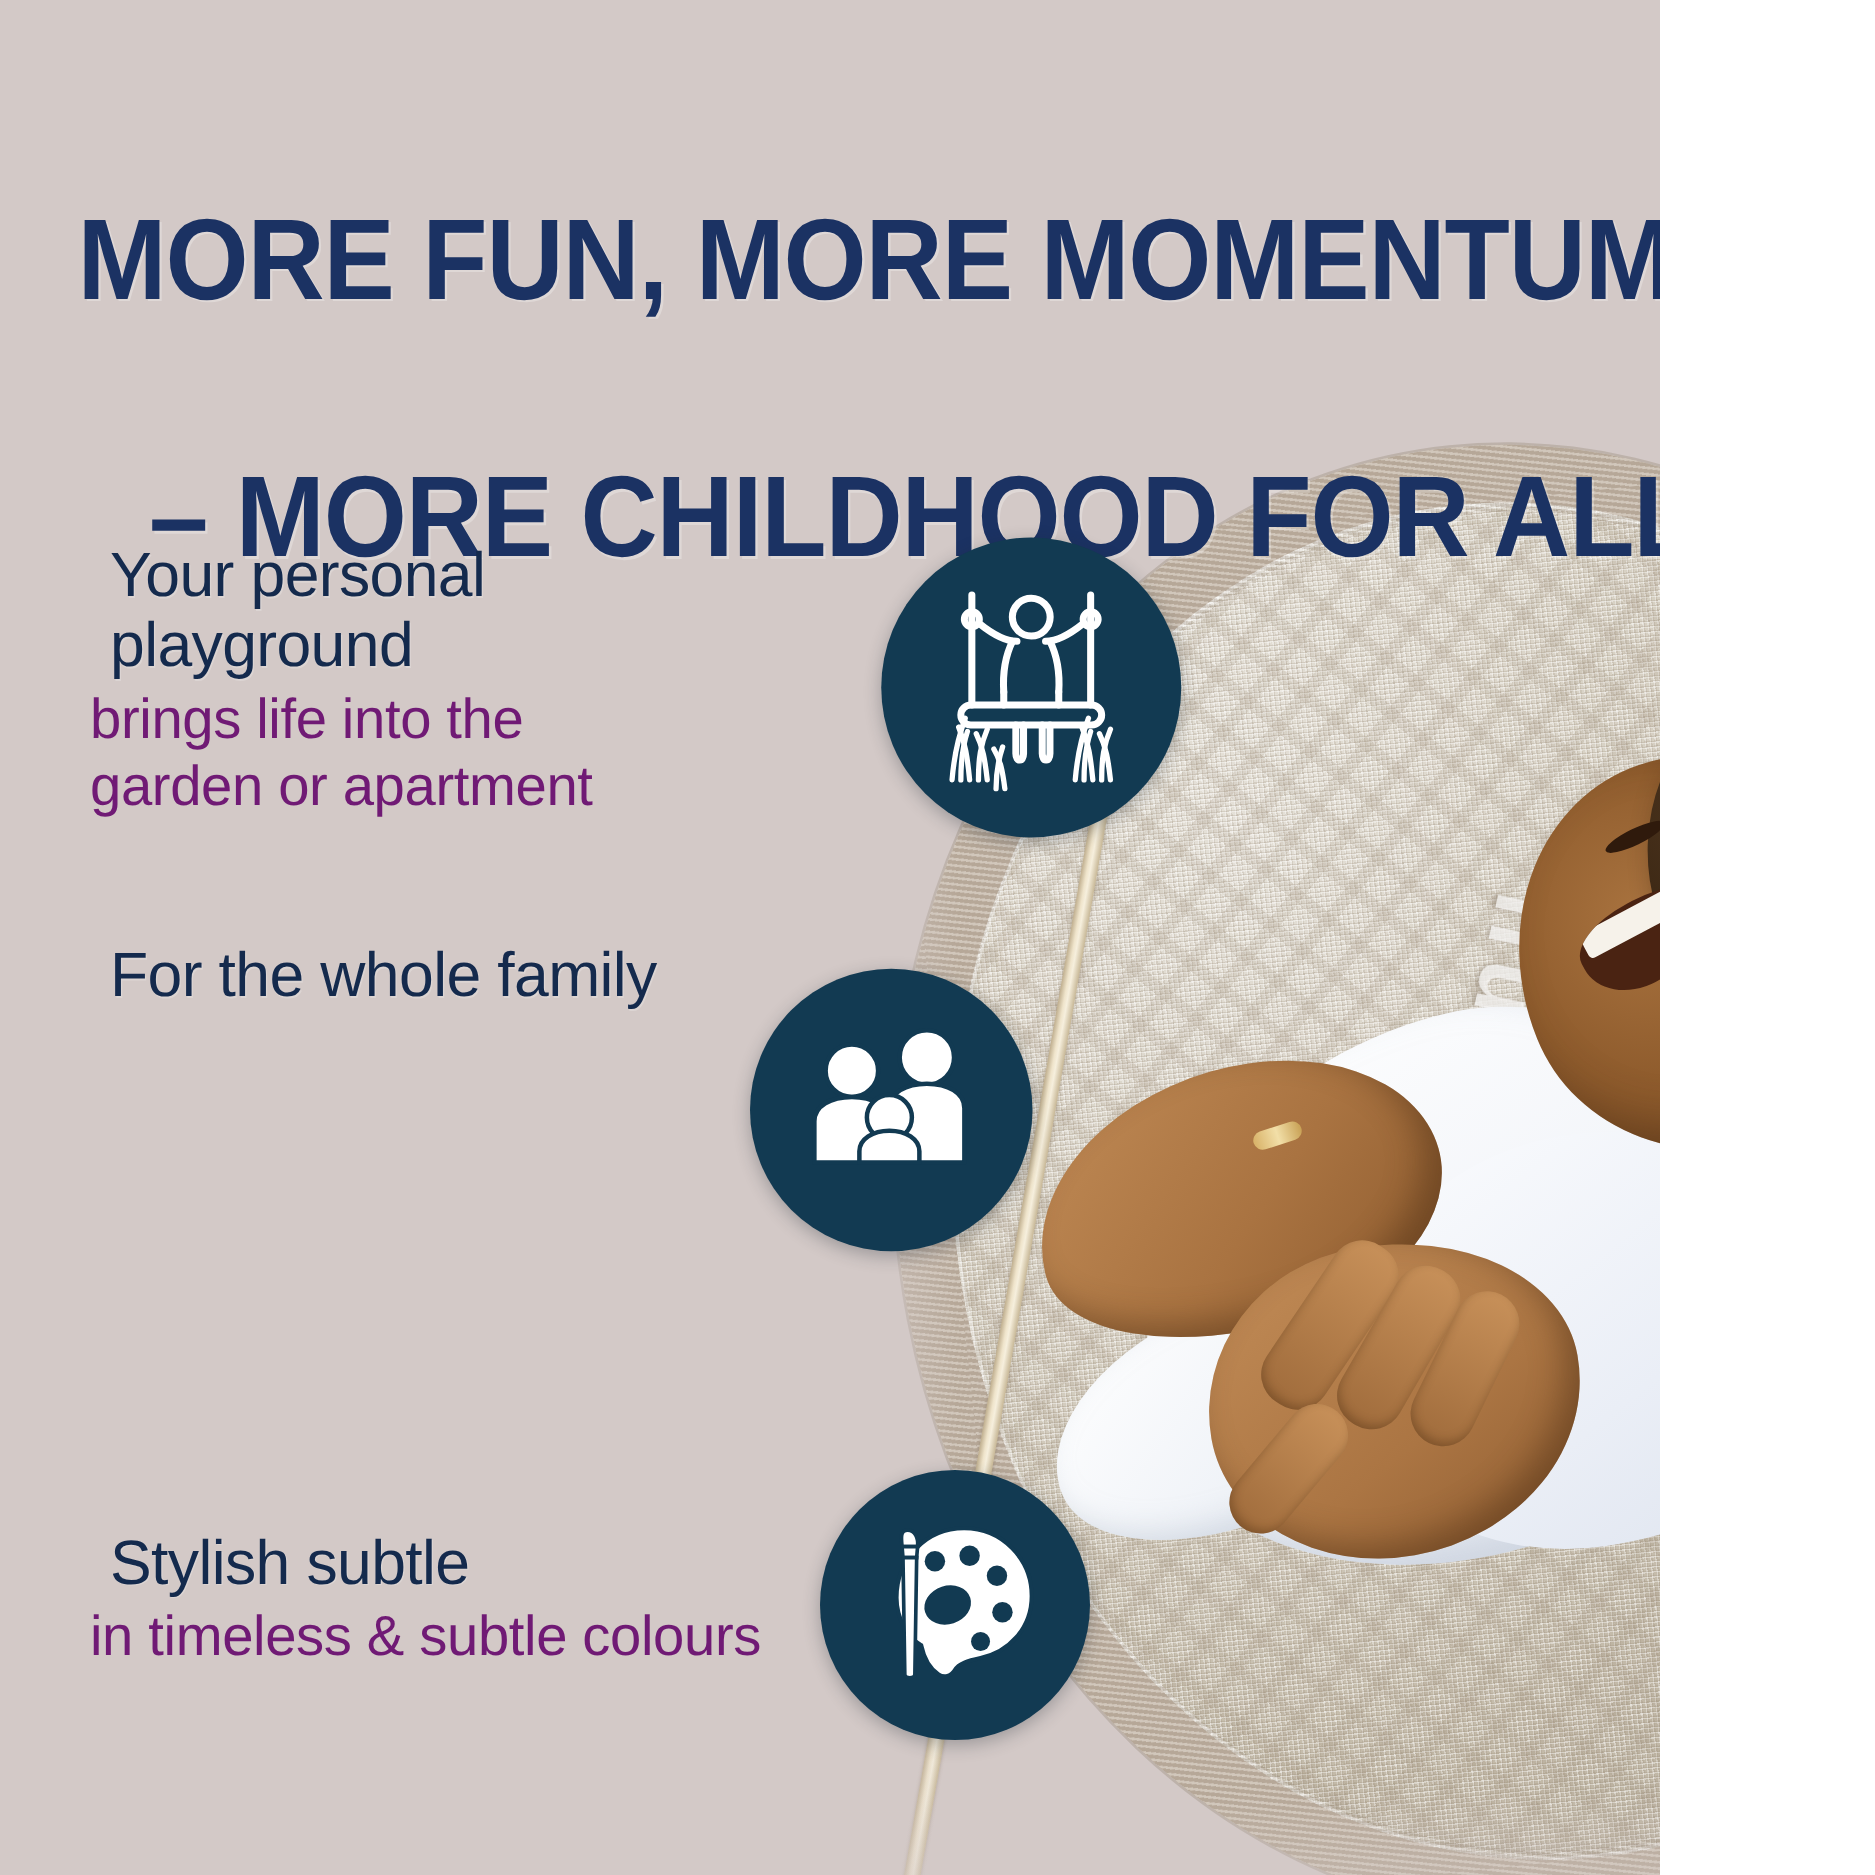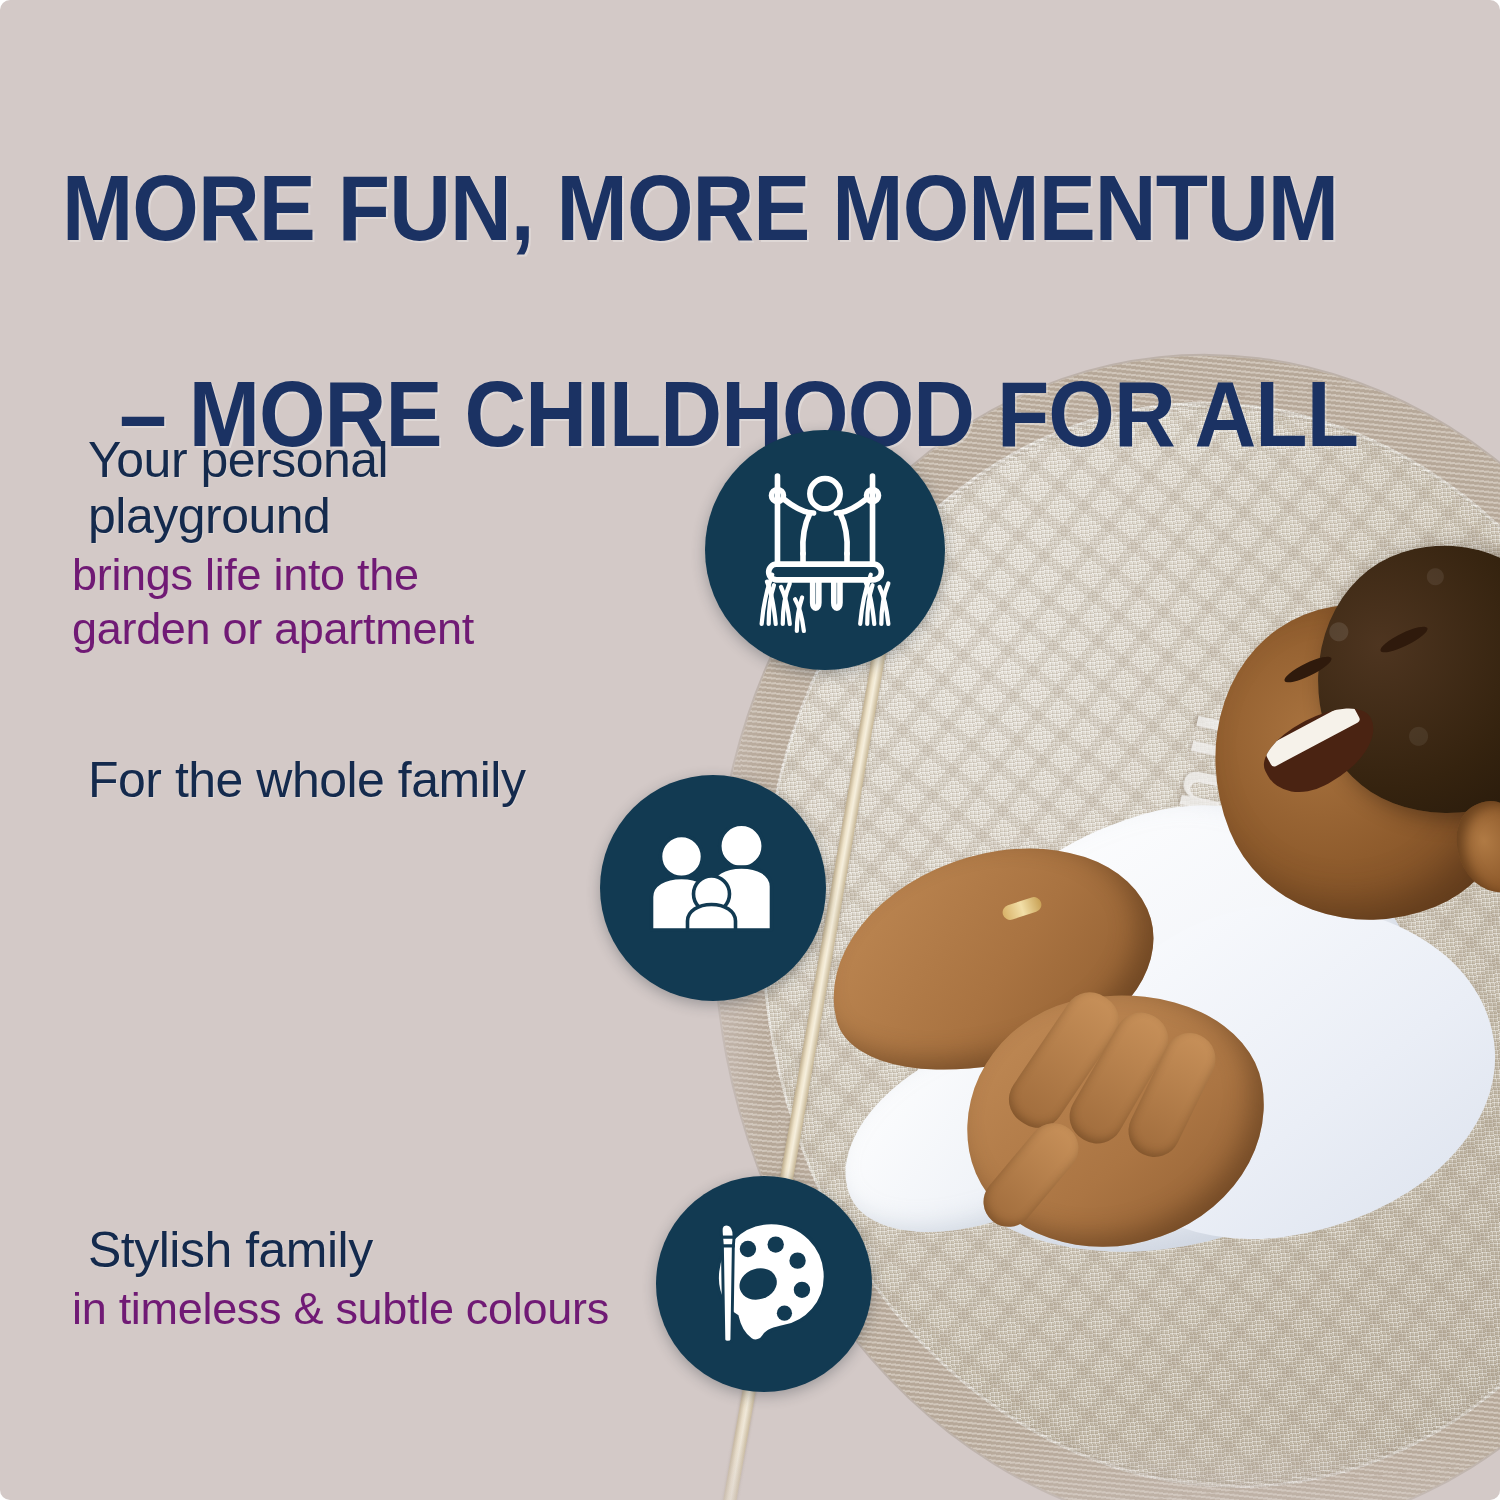--- a/index.html
+++ b/index.html
@@ -8,25 +8,24 @@
   }
   body {
     width: 1500px;
     height: 1500px;
     font-family: "Liberation Sans", sans-serif;
     overflow: hidden;
   }
 
   #infographic {
     position: relative;
-    width: 1500px;
+    width: 1328px;
     height: 1500px;
     background: #d3c9c7;
     overflow: hidden;
-    border-radius: 10px;
   }
 
   
   .headline {
     position: absolute;
     left: 62px;
     top: 54px;
     width: 1400px;
     color: #1b3263;
     font-family: "Liberation Sans Narrow", "Liberation Sans", sans-serif;
@@ -403,21 +402,21 @@
 playground</p>
     <p class="f-body">brings life into the
 garden or apartment</p>
   </div>
 
   <div class="feature" id="feature-2">
     <p class="f-title">For the whole family</p>
   </div>
 
   <div class="feature" id="feature-3">
-    <p class="f-title">Stylish family</p>
+    <p class="f-title">Stylish subtle</p>
     <p class="f-body">in timeless &amp; subtle colours</p>
   </div>
 
   <div class="badge" id="badge-swing">
     <span>
       <svg width="176" height="176" viewBox="0 0 100 100" aria-hidden="true">
         <g fill="none" stroke="#ffffff" stroke-width="3.2" stroke-linecap="round" stroke-linejoin="round">
 
           <path d="M23 8 L23 58"></path>
 

